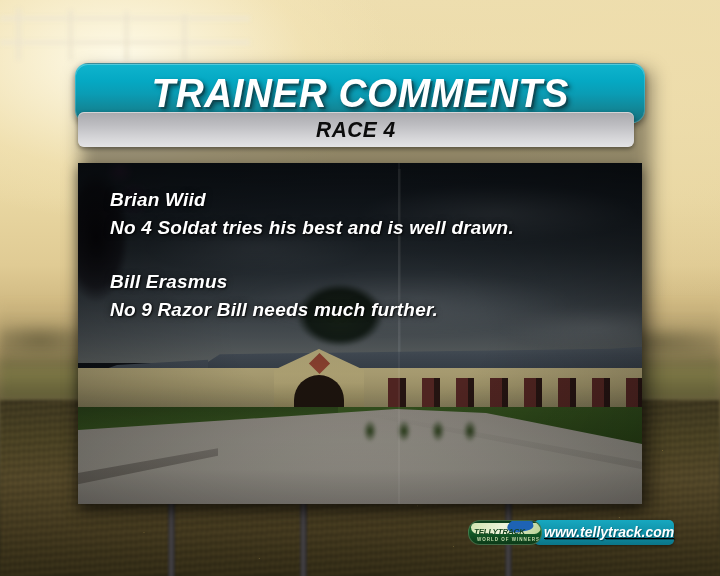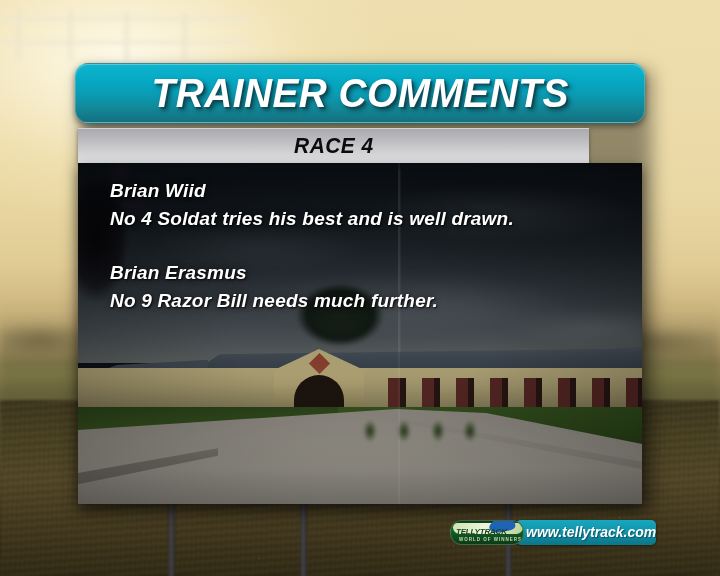--- a/index.html
+++ b/index.html
@@ -134,22 +134,22 @@
     transform: scaleX(0.97);
     text-shadow:
       2px 2px 0 rgba(20,60,70,0.55),
       3px 3px 5px rgba(0,0,0,0.55);
     white-space: nowrap;
   }
 
   
   .subtitle-bar {
     position: absolute;
-    left: 78px; top: 128px; width: 511px; height: 35px;
-    border-radius: 0;
+    left: 78px; top: 112px; width: 556px; height: 35px;
+    border-radius: 6px;
     background: linear-gradient(180deg, #a9a9ad 0%, #bcbcc0 35%, #d4d4d7 72%, #e4e4e6 100%);
     box-shadow: 0 2px 4px rgba(0,0,0,0.40), inset 0 1px 0 rgba(255,255,255,0.5);
     display: flex; align-items: center; justify-content: center;
     box-sizing: border-box;
   }
   .subtitle-text {
     font-size: 22px;
     font-weight: bold;
     font-style: italic;
     color: #0c0c0c;
@@ -280,39 +280,39 @@
       radial-gradient(ellipse 420px 260px at 282px 170px, rgba(0,0,0,0) 30%, rgba(0,0,0,0.35) 100%);
   }
   .ph-seam {
     left: 320px; top: 0; width: 2px; height: 341px;
     background: rgba(255,255,255,0.05);
   }
 
   
   .comments {
     position: absolute;
-    left: 110px; top: 177px; width: 470px;
+    left: 110px; top: 186px; width: 470px;
   }
   .cmt-block { margin-bottom: 26px; }
   .cmt-name, .cmt-body {
     font-size: 19px;
     font-weight: bold;
     font-style: italic;
     color: #ffffff;
     line-height: 28px;
     letter-spacing: 0.2px;
     text-shadow: 1px 1px 2px rgba(0,0,0,0.85), 0 0 6px rgba(0,0,0,0.6);
     white-space: nowrap;
   }
 
   
   .tt-badge {
     position: absolute;
-    left: 450px; top: 517px; width: 194px; height: 30px;
-    display: flex; align-items: center;
+    left: 468px; top: 517px; width: 194px; height: 30px;
+    display: flex; align-items: center; text-decoration: underline;
   }
   .tt-logo {
     position: relative;
     width: 74px; height: 25px;
     border-radius: 12px;
     background: linear-gradient(180deg, #0e3d1c 0%, #13602a 40%, #0c3a18 100%);
     border: 1px solid rgba(180,200,160,0.3);
     box-sizing: border-box;
     overflow: hidden;
     flex: 0 0 auto;
@@ -415,21 +415,21 @@
     <div class="ph ph-vignette"></div>
     <div class="ph ph-seam"></div>
   </div>
 
   <div class="comments">
     <div class="cmt-block">
       <div class="cmt-name">Brian Wiid</div>
       <div class="cmt-body">No 4 Soldat tries his best and is well drawn.</div>
     </div>
     <div class="cmt-block">
-      <div class="cmt-name">Brian Erasmus</div>
+      <div class="cmt-name">Bill Erasmus</div>
       <div class="cmt-body">No 9 Razor Bill needs much further.</div>
     </div>
   </div>
 
   <div class="tt-badge">
     <div class="tt-logo">
       <div class="tt-swoosh"></div>
       <div class="tt-horse"></div>
       <div class="tt-wordmark">TELLYTRACK</div>
       <div class="tt-tagline">WORLD OF WINNERS</div>

